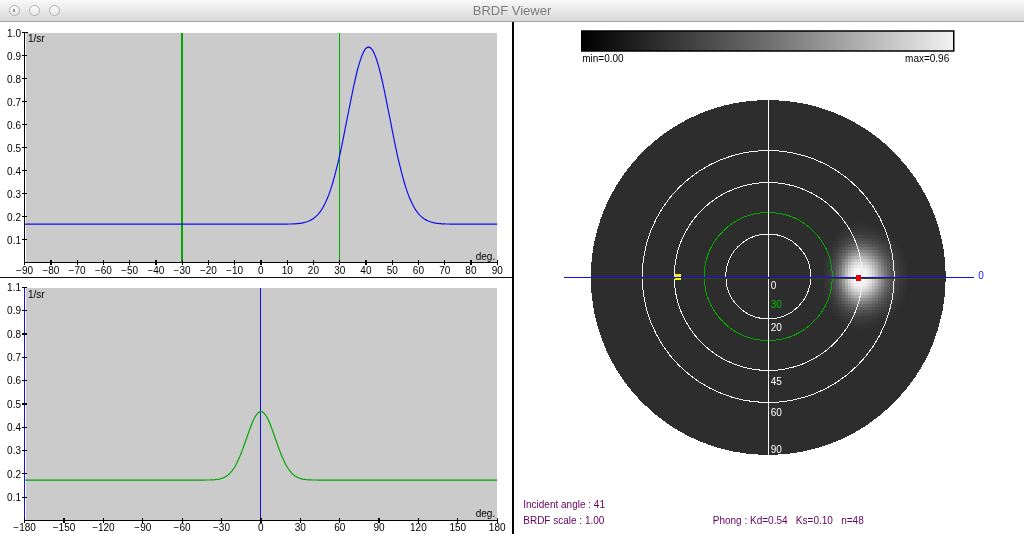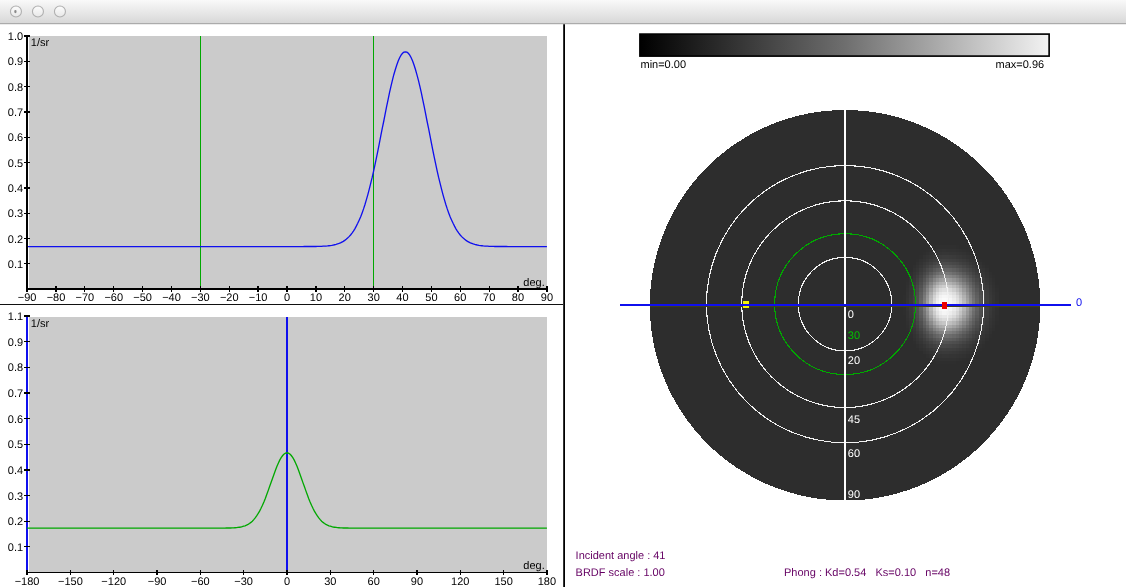--- a/index.html
+++ b/index.html
@@ -12,20 +12,21 @@
  font-size:13px;color:#7c7c7c;letter-spacing:0px}
 .lbl{font-size:10px;fill:#000;font-family:"Liberation Sans",sans-serif}
 </style></head>
 <body>
 <div class="titlebar">
 <div class="tbtn" style="left:8.5px">
       <div class="tdot"></div>
     </div>
 <div class="tbtn" style="left:28.5px"></div>
 <div class="tbtn" style="left:48.5px"></div>
+<div class="ttext">BRDF Viewer</div>
 </div>
 <svg width="512" height="512" viewBox="0 0 512 512" style="position:absolute;left:0;top:22px" shape-rendering="crispEdges">
 <rect x="26.0" y="10.7" width="471.2" height="230.1" fill="#cbcbcb"></rect>
 <line x1="182.1" y1="10.7" x2="182.1" y2="240.8" stroke="#00a800" stroke-width="1.3"></line>
 <line x1="339.7" y1="10.7" x2="339.7" y2="240.8" stroke="#00a800" stroke-width="1.3"></line>
 <polyline points="24.6,202.2 25.9,202.2 27.2,202.2 28.5,202.2 29.9,202.2 31.2,202.2 32.5,202.2 33.8,202.2 35.1,202.2 36.4,202.2 37.7,202.2 39.0,202.2 40.4,202.2 41.7,202.2 43.0,202.2 44.3,202.2 45.6,202.2 46.9,202.2 48.2,202.2 49.5,202.2 50.9,202.2 52.2,202.2 53.5,202.2 54.8,202.2 56.1,202.2 57.4,202.2 58.7,202.2 60.0,202.2 61.4,202.2 62.7,202.2 64.0,202.2 65.3,202.2 66.6,202.2 67.9,202.2 69.2,202.2 70.5,202.2 71.9,202.2 73.2,202.2 74.5,202.2 75.8,202.2 77.1,202.2 78.4,202.2 79.7,202.2 81.0,202.2 82.4,202.2 83.7,202.2 85.0,202.2 86.3,202.2 87.6,202.2 88.9,202.2 90.2,202.2 91.6,202.2 92.9,202.2 94.2,202.2 95.5,202.2 96.8,202.2 98.1,202.2 99.4,202.2 100.7,202.2 102.1,202.2 103.4,202.2 104.7,202.2 106.0,202.2 107.3,202.2 108.6,202.2 109.9,202.2 111.2,202.2 112.6,202.2 113.9,202.2 115.2,202.2 116.5,202.2 117.8,202.2 119.1,202.2 120.4,202.2 121.7,202.2 123.1,202.2 124.4,202.2 125.7,202.2 127.0,202.2 128.3,202.2 129.6,202.2 130.9,202.2 132.2,202.2 133.6,202.2 134.9,202.2 136.2,202.2 137.5,202.2 138.8,202.2 140.1,202.2 141.4,202.2 142.8,202.2 144.1,202.2 145.4,202.2 146.7,202.2 148.0,202.2 149.3,202.2 150.6,202.2 151.9,202.2 153.3,202.2 154.6,202.2 155.9,202.2 157.2,202.2 158.5,202.2 159.8,202.2 161.1,202.2 162.4,202.2 163.8,202.2 165.1,202.2 166.4,202.2 167.7,202.2 169.0,202.2 170.3,202.2 171.6,202.2 172.9,202.2 174.3,202.2 175.6,202.2 176.9,202.2 178.2,202.2 179.5,202.2 180.8,202.2 182.1,202.2 183.4,202.2 184.8,202.2 186.1,202.2 187.4,202.2 188.7,202.2 190.0,202.2 191.3,202.2 192.6,202.2 193.9,202.2 195.3,202.2 196.6,202.2 197.9,202.2 199.2,202.2 200.5,202.2 201.8,202.2 203.1,202.2 204.5,202.2 205.8,202.2 207.1,202.2 208.4,202.2 209.7,202.2 211.0,202.2 212.3,202.2 213.6,202.2 215.0,202.2 216.3,202.2 217.6,202.2 218.9,202.2 220.2,202.2 221.5,202.2 222.8,202.2 224.1,202.2 225.5,202.2 226.8,202.2 228.1,202.2 229.4,202.2 230.7,202.2 232.0,202.2 233.3,202.2 234.6,202.2 236.0,202.2 237.3,202.2 238.6,202.2 239.9,202.2 241.2,202.2 242.5,202.2 243.8,202.2 245.1,202.2 246.5,202.2 247.8,202.2 249.1,202.2 250.4,202.2 251.7,202.2 253.0,202.2 254.3,202.2 255.6,202.2 257.0,202.2 258.3,202.2 259.6,202.2 260.9,202.2 262.2,202.2 263.5,202.2 264.8,202.2 266.2,202.2 267.5,202.2 268.8,202.2 270.1,202.2 271.4,202.2 272.7,202.2 274.0,202.2 275.3,202.2 276.7,202.1 278.0,202.1 279.3,202.1 280.6,202.1 281.9,202.1 283.2,202.1 284.5,202.1 285.8,202.1 287.2,202.1 288.5,202.0 289.8,202.0 291.1,202.0 292.4,201.9 293.7,201.8 295.0,201.8 296.3,201.7 297.7,201.6 299.0,201.4 300.3,201.3 301.6,201.1 302.9,200.8 304.2,200.5 305.5,200.2 306.8,199.8 308.2,199.3 309.5,198.8 310.8,198.1 312.1,197.4 313.4,196.5 314.7,195.5 316.0,194.4 317.3,193.1 318.7,191.6 320.0,189.9 321.3,188.1 322.6,186.0 323.9,183.6 325.2,181.0 326.5,178.2 327.9,175.1 329.2,171.6 330.5,167.9 331.8,163.9 333.1,159.5 334.4,154.9 335.7,149.9 337.0,144.7 338.4,139.1 339.7,133.3 341.0,127.3 342.3,121.1 343.6,114.7 344.9,108.1 346.2,101.4 347.5,94.7 348.9,88.0 350.2,81.4 351.5,74.8 352.8,68.5 354.1,62.3 355.4,56.5 356.7,51.0 358.0,45.9 359.4,41.2 360.7,37.1 362.0,33.5 363.3,30.5 364.6,28.1 365.9,26.4 367.2,25.4 368.5,25.1 369.9,25.4 371.2,26.4 372.5,28.1 373.8,30.5 375.1,33.5 376.4,37.1 377.7,41.2 379.0,45.9 380.4,51.0 381.7,56.5 383.0,62.3 384.3,68.5 385.6,74.8 386.9,81.4 388.2,88.0 389.6,94.7 390.9,101.4 392.2,108.1 393.5,114.7 394.8,121.1 396.1,127.3 397.4,133.3 398.7,139.1 400.1,144.7 401.4,149.9 402.7,154.9 404.0,159.5 405.3,163.9 406.6,167.9 407.9,171.6 409.2,175.1 410.6,178.2 411.9,181.0 413.2,183.6 414.5,186.0 415.8,188.1 417.1,189.9 418.4,191.6 419.7,193.1 421.1,194.4 422.4,195.5 423.7,196.5 425.0,197.4 426.3,198.1 427.6,198.8 428.9,199.3 430.2,199.8 431.6,200.2 432.9,200.5 434.2,200.8 435.5,201.1 436.8,201.3 438.1,201.4 439.4,201.6 440.8,201.7 442.1,201.8 443.4,201.8 444.7,201.9 446.0,202.0 447.3,202.0 448.6,202.0 449.9,202.1 451.3,202.1 452.6,202.1 453.9,202.1 455.2,202.1 456.5,202.1 457.8,202.1 459.1,202.1 460.4,202.1 461.8,202.2 463.1,202.2 464.4,202.2 465.7,202.2 467.0,202.2 468.3,202.2 469.6,202.2 470.9,202.2 472.3,202.2 473.6,202.2 474.9,202.2 476.2,202.2 477.5,202.2 478.8,202.2 480.1,202.2 481.4,202.2 482.8,202.2 484.1,202.2 485.4,202.2 486.7,202.2 488.0,202.2 489.3,202.2 490.6,202.2 491.9,202.2 493.3,202.2 494.6,202.2 495.9,202.2 497.2,202.2" fill="none" stroke="#0f0fee" stroke-width="1.2" shape-rendering="auto"></polyline>
 <line x1="24.6" y1="10.7" x2="24.6" y2="241.3" stroke="#000" stroke-width="1.3"></line>
 <line x1="24.1" y1="240.8" x2="497.2" y2="240.8" stroke="#000" stroke-width="1.3"></line>
 <line x1="24.6" y1="10.7" x2="27.6" y2="10.7" stroke="#000" stroke-width="1.3"></line>
 <line x1="22.1" y1="217.8" x2="27.1" y2="217.8" stroke="#000" stroke-width="1.2"></line>

